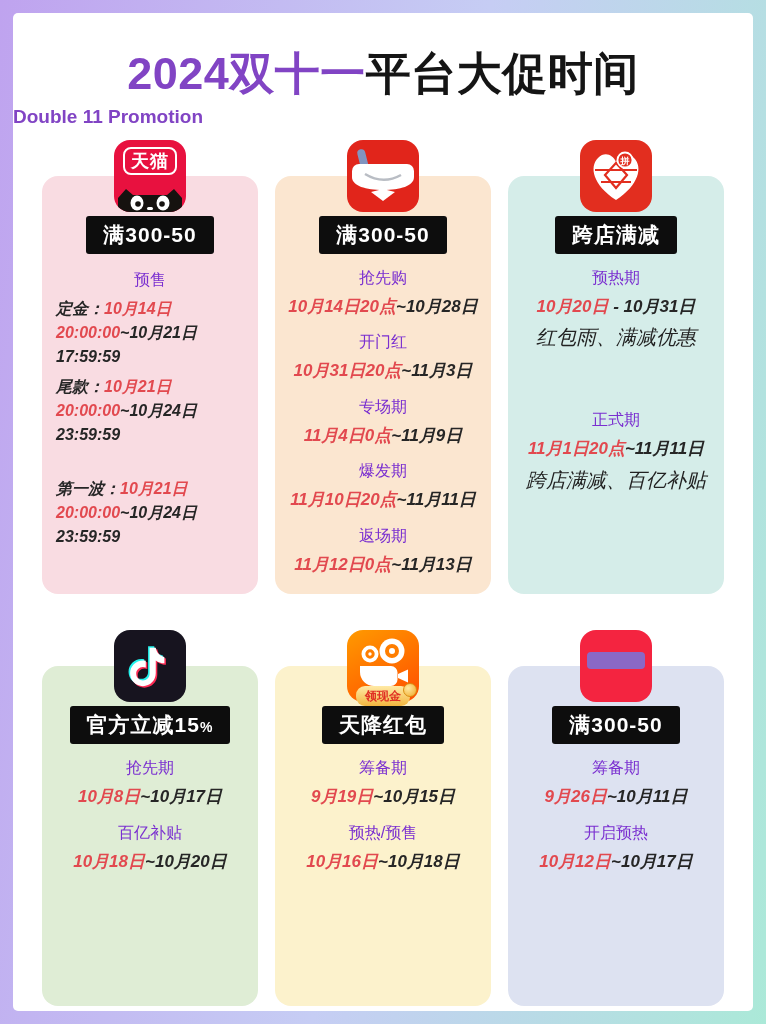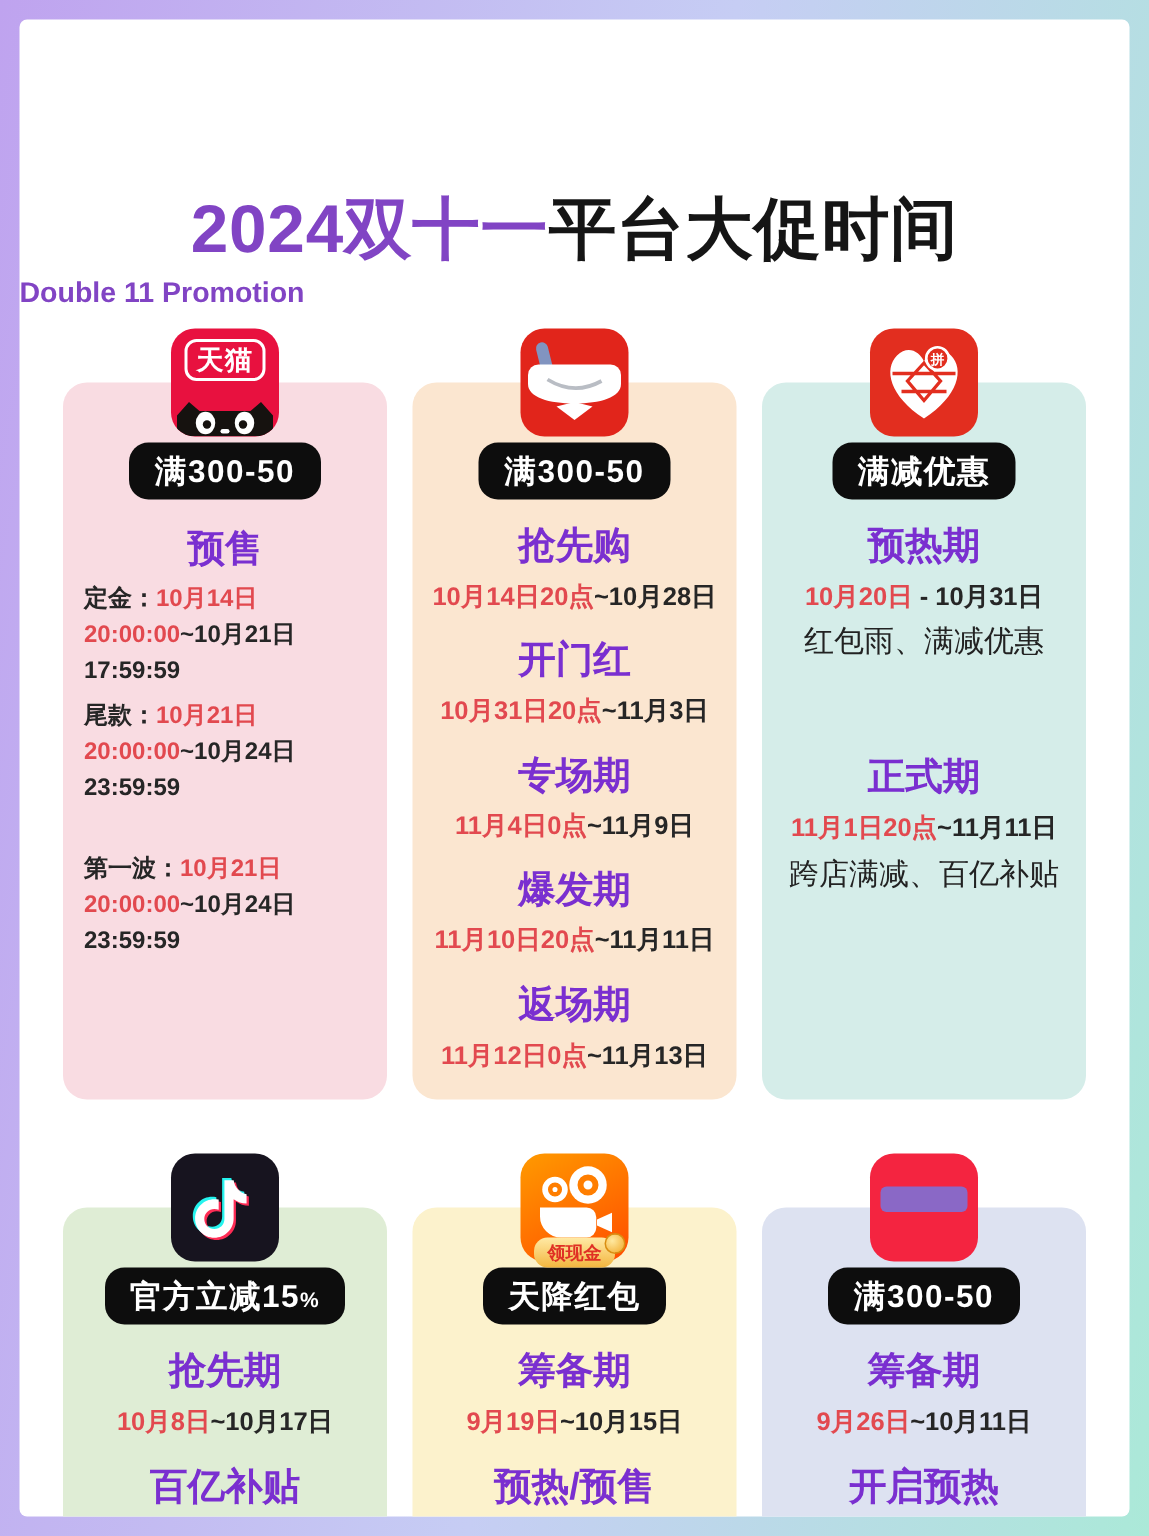--- a/index.html
+++ b/index.html
@@ -12,21 +12,21 @@
       var(--frame-gradient-end,#abe9d8) 100%);
     position:relative;
   }
   .frame {
     position:absolute; inset:13px;
     background:#fff; border-radius:5px;
     overflow:hidden;
   }
   
   h1 {
-    margin-top:114px; text-align:center;
+    margin-top:35px; text-align:center;
     font-size:45px; font-weight:900; color:#151515;
     letter-spacing:.5px; line-height:1.15;
   }
   h1 .hl { color:var(--title-purple,#8144c4); }
   .subtitle {
     text-align:left; margin-top:6px;
     font-size:19px; font-weight:800;
     color:var(--title-purple,#8144c4);
   }
   
@@ -84,33 +84,33 @@
   .rd-bg { background:#f42440; }
   .rd-band {
     position:absolute; left:7px; right:7px; top:22px; height:17px;
     border-radius:4px; background:#8a68c6;
   }
   
   .badge {
     display:inline-block;
     background:var(--badge-bg,#0d0d0d); color:#fff;
     font-size:21px; font-weight:600; letter-spacing:1px;
-    padding:5px 17px; border-radius:13px;
+    padding:5px 17px; border-radius:3px;
   }
   .badge .badge-small { font-size:14px; }
   
   .sections { margin-top:14px; }
   .section + .section { margin-top:13px; }
   .section-title {
     color:var(--accent-purple,#7a2fd0);
-    font-size:25px; font-weight:700; margin-bottom:5px;
+    font-size:16px; font-weight:400; margin-bottom:5px;
   }
   .line {
     font-size:17px; font-weight:700; color:var(--text-dark,#262626);
-    line-height:1.5; margin:3px 0;
+    line-height:1.5; margin:3px 0;font-style:italic;
   }
   .line .red { color:var(--date-red,#e2494f); }
   .line .lbl { color:var(--text-dark,#262626); }
   .line .note { font-size:20px; font-weight:500; color:#222; }
   
   .card-tmall .line { text-align:left; font-size:16px; margin:6px 0; }
   .card-tmall .sections { padding:0 6px; margin-top:16px; }
   .card-tmall .section + .section { margin-top:30px; }
   .card-pinduoduo .section + .section { margin-top:58px; }
   .card-pinduoduo .sections { }
@@ -187,21 +187,21 @@
     <div class="logo">
           <div class="logo-fill pdd-bg">
             <div class="logo-clip"><svg viewBox="0 0 72 72">
         <path d="M36 60 C13 45 9 27 18 18 C25 11 33 15 36 22 C39 15 47 11 54 18 C63 27 59 45 36 60 Z" fill="#fff"></path>
         <path d="M36 23 L25 35 L36 48 L47 35 Z M15 30 L57 30 M21 42 L51 42" stroke="#e22e1f" stroke-width="2.2" fill="none"></path>
         <circle cx="45" cy="20" r="7.5" fill="#e22e1f" stroke="#fff" stroke-width="1.8"></circle>
         <text x="45" y="23.5" font-size="9" font-weight="700" fill="#fff" text-anchor="middle">拼</text>
       </svg></div>
           </div>
         </div>
-    <div class="badge">满减优惠</div>
+    <div class="badge">跨店满减</div>
     <div class="sections">
     <div class="section">
       <div class="section-title">预热期</div>
       <div class="line"><span class="red">10月20日</span><span class="blk"> - 10月31日</span></div>
             <div class="line"><span class="note">红包雨、满减优惠</span></div>
     </div>
     <div class="section">
       <div class="section-title">正式期</div>
       <div class="line"><span class="red">11月1日20点</span><span class="blk">~11月11日</span></div>
             <div class="line"><span class="note">跨店满减、百亿补贴</span></div>

